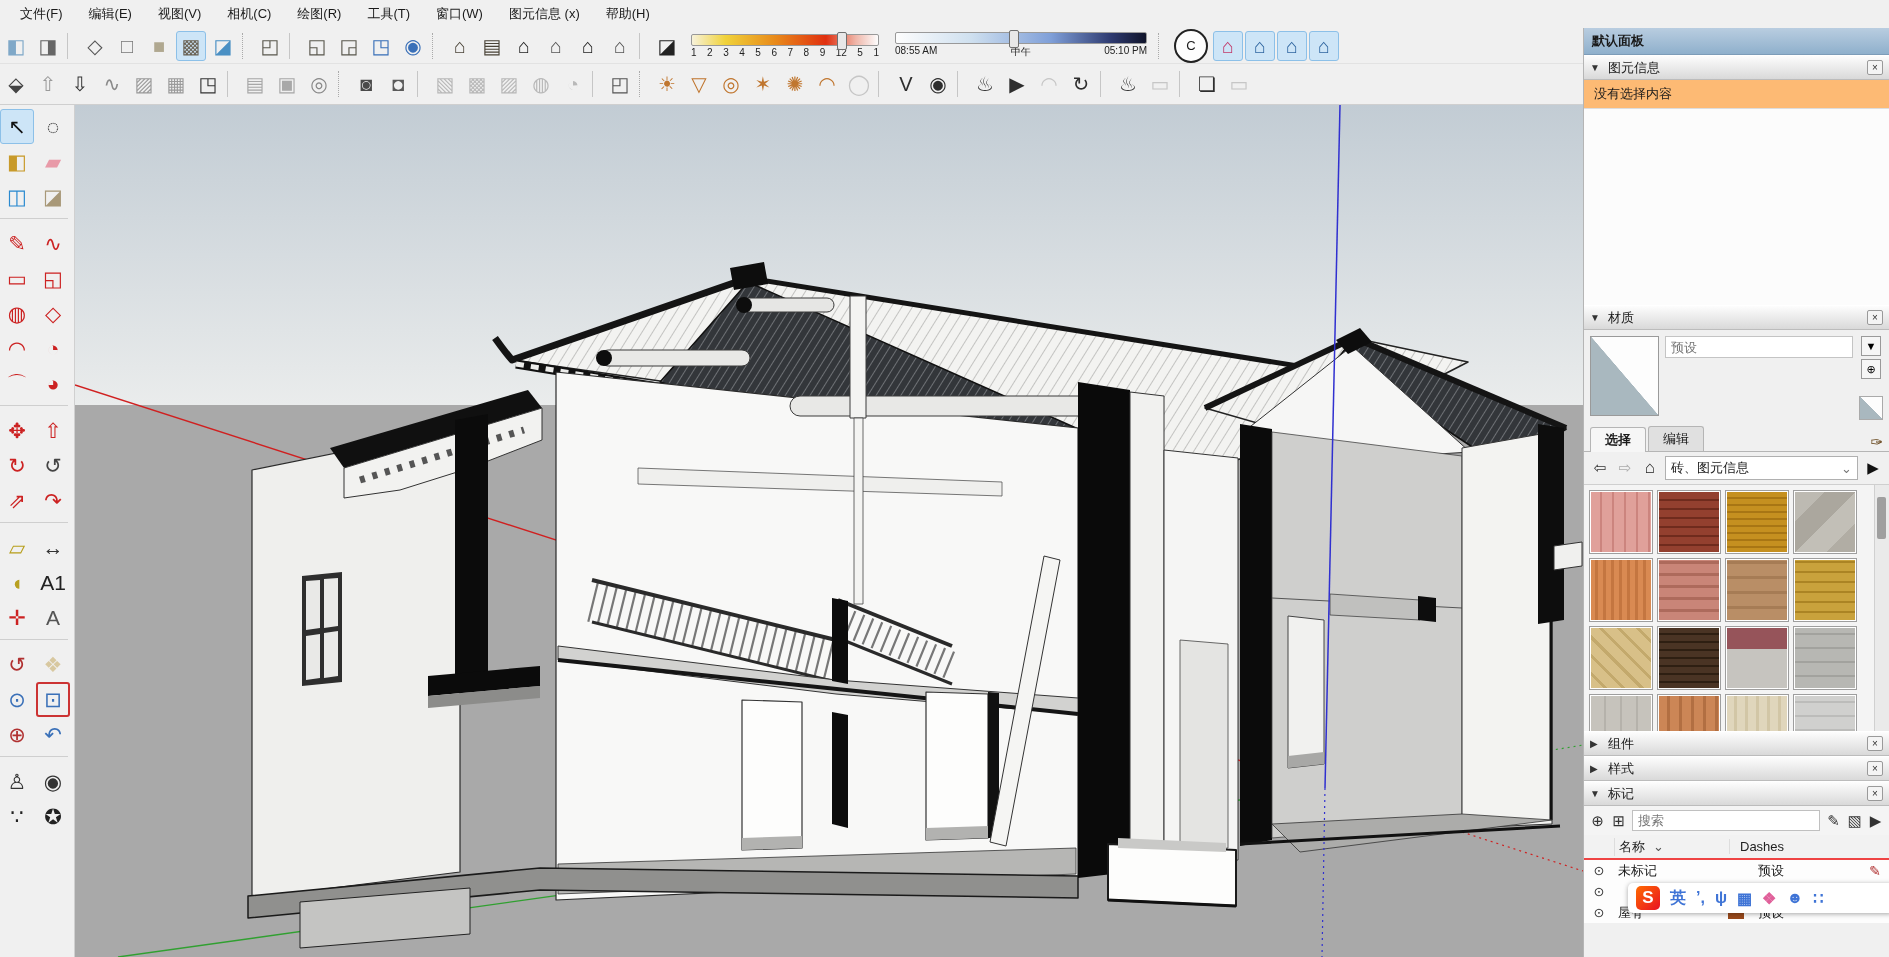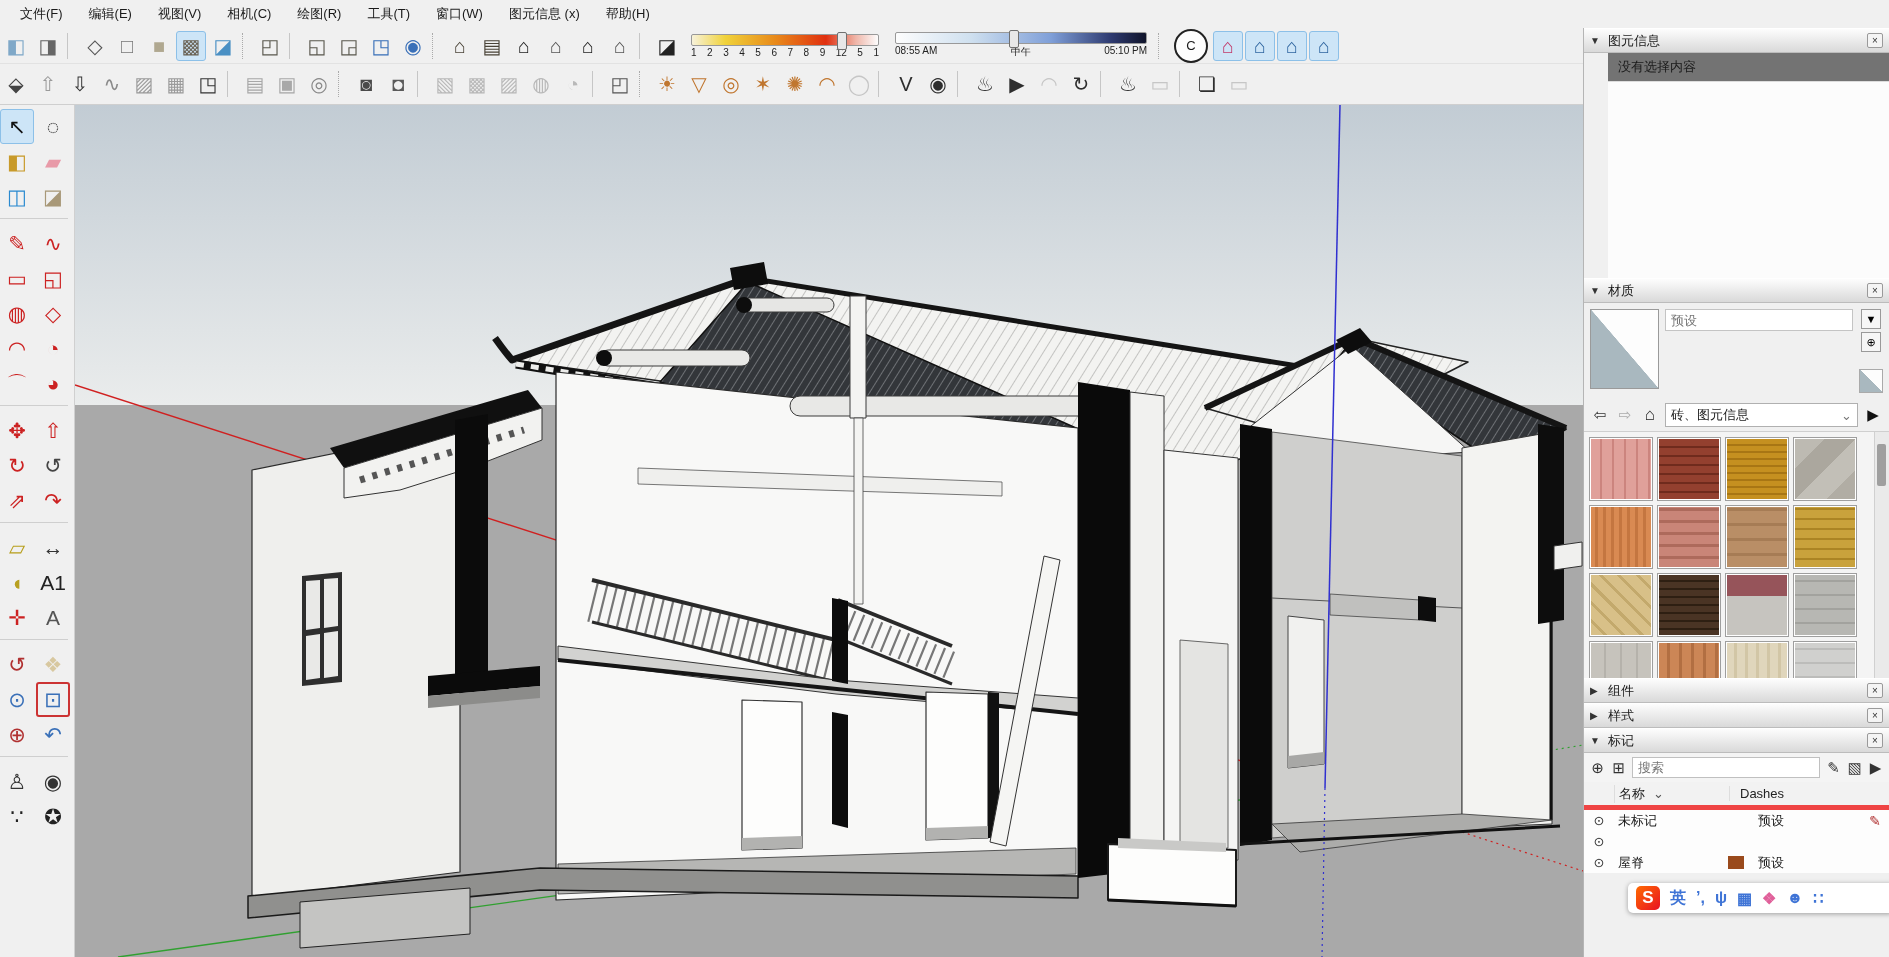--- a/index.html
+++ b/index.html
@@ -44,21 +44,21 @@
   .panel{position:absolute;right:0;top:28px;width:306px;height:929px;background:#f0f0f0;
          border-left:1px solid #b5b5b5;box-sizing:border-box;overflow:hidden;}
   .panel-title{height:26px;background:linear-gradient(#b9cde0,#8fb0cc);display:flex;align-items:center;
                padding:0 8px;font-weight:bold;border-bottom:1px solid #7d9cb8;}
   .sec-hdr{height:23px;background:linear-gradient(#fdfdfd,#d9d9d9);border-bottom:1px solid #bcbcbc;border-top:1px solid #fff;
            display:flex;align-items:center;padding:0 6px;gap:6px;}
   .sec-hdr .arr{font-size:10px;color:#333;width:12px;}
   .sec-hdr .ttl{flex:1;}
   .xbtn{width:16px;height:15px;border:1px solid #9a9a9a;background:#f4f4f4;border-radius:2px;font-size:10px;
         line-height:13px;text-align:center;color:#333;padding:0;}
-  .entity-body{background:#737373;margin-left:24px;}
+  .entity-body{background:#fdba74;}
   .entity-text{padding:5px 10px;}
   .entity-empty{height:196px;border-top:1px solid #ddd;background:#fcfcfc;}
   .mat-body{display:flex;padding:6px;gap:6px;background:#f0f0f0;}
   .mat-thumb{width:78px;height:78px;border:1px solid #9a9a9a;background:linear-gradient(to left bottom,#fdfdfd 49.5%,#a9b8bf 50%);}
   .mat-field{flex:1;height:22px;border:1px solid #c4c4c4;background:#fff;font-size:13px;padding:2px 5px;box-sizing:border-box;font-family:inherit;}
   .mat-btn-col{display:flex;flex-direction:column;align-items:center;gap:3px;}
   .mat-sbtn{width:20px;height:20px;border:1px solid #9a9a9a;background:#f6f6f6;font-size:11px;line-height:1;padding:0;}
   .mat-swatch2{width:22px;height:22px;margin-top:14px;background:linear-gradient(to left bottom,#fdfdfd 49.5%,#a9b8bf 50%);border:1px solid #aaa;}
   .mat-tabs{display:flex;align-items:flex-end;height:25px;border-bottom:1px solid #b5b5b5;padding:0 6px;gap:2px;background:#f0f0f0;}
   .mat-tab{padding:3px 14px;border:1px solid #b5b5b5;border-bottom:none;background:#e0e0e0;border-radius:3px 3px 0 0;}
@@ -70,21 +70,21 @@
               padding:0 5px;justify-content:space-between;}
   .swatch-wrap{position:relative;background:#f4f4f4;border-top:1px solid #cfcfcf;height:246px;overflow:hidden;}
   .swatch-grid{display:grid;grid-template-columns:repeat(4,64px);gap:4px;padding:5px;}
   .swatch{width:64px;height:64px;border:1px solid #9e9e9e;box-shadow:inset 0 0 0 1px #fff;box-sizing:border-box;}
   .vscroll{position:absolute;right:0;top:0;width:14px;height:100%;background:#eaeaea;border-left:1px solid #d0d0d0;}
   .vscroll .vthumb{position:absolute;left:2px;top:12px;width:9px;height:42px;background:#9f9f9f;border-radius:2px;}
   .tags-toolbar{display:flex;align-items:center;gap:6px;padding:4px 6px;background:#f4f4f4;}
   .tag-ico{font-size:15px;color:#333;background:none;border:none;padding:0;width:20px;}
   .tags-search{flex:1;height:21px;border:1px solid #c0c0c0;background:#fff;font-size:13px;padding:2px 5px;box-sizing:border-box;font-family:inherit;}
   .tags-table{background:#fdfdfd;}
-  .tags-thead{display:flex;height:23px;align-items:center;background:#f2f2f2;border-bottom:5px solid #ef4444;color:#222;}
+  .tags-thead{display:flex;height:23px;align-items:center;background:#f2f2f2;border-bottom:2px solid #ef4444;color:#222;}
   .tags-thead .c-eye{width:30px;}
   .tags-thead .c-name{width:110px;border-left:1px solid #ddd;padding-left:4px;display:flex;gap:8px;align-items:center;}
   .tags-thead .c-dash{flex:1;border-left:1px solid #ddd;padding-left:10px;}
   .tag-row{display:flex;height:21px;align-items:center;}
   .tag-row .c-eye{width:30px;text-align:center;font-size:13px;color:#333;}
   .tag-row .c-name{width:110px;padding-left:4px;}
   .tag-row .c-color{width:16px;height:13px;margin-right:14px;}
   .tag-row .c-dash{flex:1;}
   .tag-row .pencil{visibility:hidden;color:#b03030;font-size:14px;margin-right:8px;}
   .tag-row .pencil.show{visibility:visible;}
@@ -616,20 +616,23 @@
     <line x1="1240" y1="844" x2="1560" y2="826" stroke="#111" stroke-width="3"></line>
   </g>
 
   <g>
     <line x1="1340" y1="105" x2="1325" y2="788" stroke="#3030d0" stroke-width="1.5"></line>
     <line x1="1325" y1="788" x2="1322" y2="957" stroke="#3030d0" stroke-width="1.2" stroke-dasharray="2,4"></line>
   </g>
 </svg>
 
 <div class="panel">
+  <div class="panel-title">
+      <span>默认面板</span>
+    </div>
 
   <div class="sec-hdr">
     <span class="arr">▼</span>
     <span class="ttl">图元信息</span>
     <button class="xbtn">×</button>
   </div>
   <div class="entity-body">
     <div class="entity-text">没有选择内容</div>
     <div class="entity-empty"></div>
   </div>
@@ -640,20 +643,25 @@
     <button class="xbtn">×</button>
   </div>
   <div class="mat-body">
     <div class="mat-thumb"></div>
     <input class="mat-field" placeholder="预设" style="">
     <div class="mat-btn-col">
       <button class="mat-sbtn">▼</button>
       <button class="mat-sbtn">⊕</button>
       <div class="mat-swatch2"></div>
     </div>
+  </div>
+  <div class="mat-tabs">
+    <div class="mat-tab on">选择</div>
+    <div class="mat-tab">编辑</div>
+    <span class="mat-eyedrop">✑</span>
   </div>
   <div class="mat-nav">
     <span class="nav-ico" style="color:#333">⇦</span>
     <span class="nav-ico" style="color:#aaa">⇨</span>
     <span class="nav-ico" style="color:#222;font-size:17px">⌂</span>
     <div class="mat-select">
       <span>砖、图元信息</span>
       <span style="color:#777">⌄</span>
     </div>
     <span class="nav-ico" style="color:#111">▶</span>

